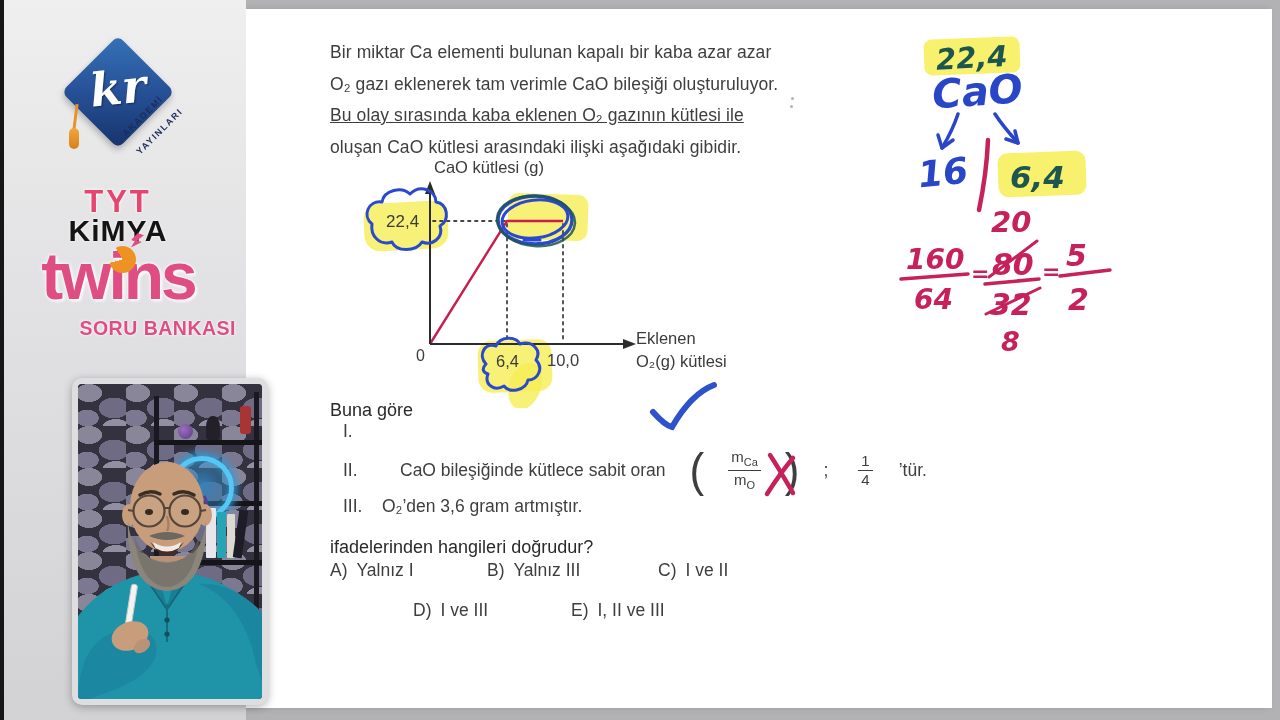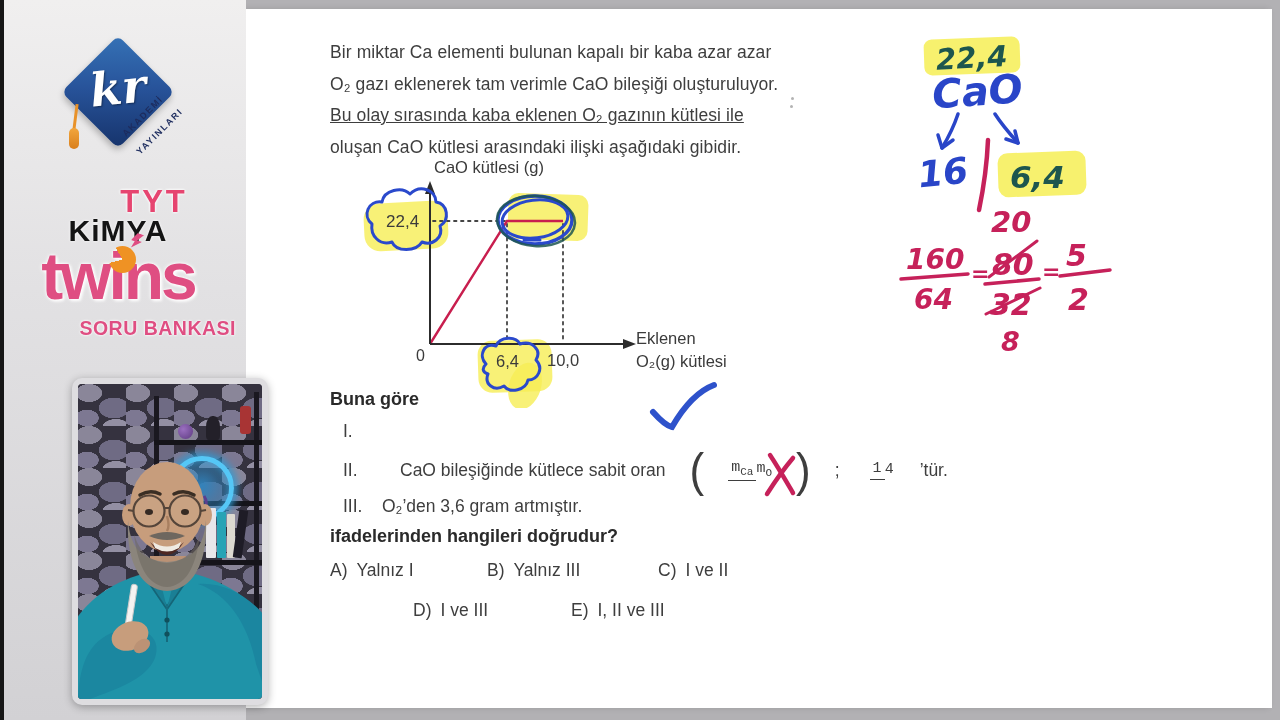--- a/index.html
+++ b/index.html
@@ -15,21 +15,21 @@
         transform:rotate(45deg);box-shadow:2px 3px 6px rgba(0,0,0,.25);}
   .logo-kr{left:84px;top:56px;width:68px;height:64px;color:#fff;font-size:46px;font-weight:bold;
         font-style:italic;text-align:center;line-height:64px;transform:rotate(-6deg);
         font-family:"DejaVu Serif",serif;text-shadow:1px 1px 2px rgba(0,0,0,.4);}
   .logo-rot{color:#1d2c5e;font-size:9px;font-weight:bold;letter-spacing:1.6px;
         transform:rotate(-45deg);transform-origin:left center;white-space:nowrap;}
   .tassel-line{left:74px;top:104px;width:3px;height:26px;background:#e8922a;transform:rotate(7deg);}
   .tassel-drop{left:69px;top:128px;width:10px;height:21px;border-radius:5px;
         background:linear-gradient(180deg,#f2a63d,#d97f1d);}
   .exam{left:0;top:184px;width:236px;text-align:center;font-size:31px;font-weight:bold;
-        color:#e64570;letter-spacing:3px;text-shadow:0 0 3px #fff,0 0 3px #fff;margin-left:36px;}
+        color:#e64570;letter-spacing:3px;text-shadow:0 0 3px #fff,0 0 3px #fff;}
   .subject{left:0;top:214px;width:236px;text-align:center;font-size:30px;font-weight:bold;
         color:#141414;letter-spacing:1px;text-shadow:0 0 3px #fff;}
   .brand{left:0;top:238px;width:236px;text-align:center;font-size:66px;font-weight:800;
         color:#df4e82;letter-spacing:-3px;
         text-shadow:0 0 2px #fff,0 0 4px #fff,2px 2px 3px rgba(255,255,255,.9);}
   .pac{left:109px;top:246px;width:27px;height:27px;border-radius:50%;
         background:conic-gradient(from -30deg,#ef9224 0 285deg,rgba(0,0,0,0) 285deg 360deg);}
   .bolt{left:131px;top:233px;width:11px;height:16px;background:#df4e82;transform:rotate(18deg);
         clip-path:polygon(40% 0,100% 0,55% 45%,100% 45%,20% 100%,35% 55%,0 55%);}
   .series{left:0;top:317px;width:236px;text-align:right;font-size:19.5px;font-weight:bold;
@@ -55,25 +55,25 @@
         background:radial-gradient(circle at 35% 35%,#9a6fc0,#5d3a80);}
   .fig-bust{position:absolute;left:128px;top:32px;width:14px;height:24px;border-radius:45% 45% 20% 20%;
         background:#232029;}
   .fig-red{position:absolute;left:162px;top:22px;width:11px;height:28px;border-radius:3px;
         background:#a83434;}
   
   .page{left:246px;top:9px;width:1026px;height:699px;background:#ffffff;
         box-shadow:-3px 0 6px rgba(0,0,0,.12);}
   .qline{position:absolute;left:330px;width:480px;height:31.5px;font-size:17.5px;color:#3e3e3e;
         letter-spacing:.1px;}
-  .boldline{position:absolute;left:330px;font-size:18px;font-weight:bold;color:#2a2a2a;}
+  .boldline{position:absolute;left:330px;font-size:18px;font-weight:normal;color:#2a2a2a;margin-top:11px;}
   .stmt{position:absolute;left:343px;display:flex;gap:12px;font-size:17.5px;color:#3e3e3e;align-items:center;}
   .stmt .num{width:27px;flex:none;}
   .paren{font-size:44px;font-weight:300;color:#3e3e3e;transform:scaleY(1.05);line-height:1;}
-  .frac{display:inline-flex;flex-direction:row;align-items:center;font-size:15px;line-height:1.15;color:#3e3e3e;font-family:Liberation Mono, monospace;}
+  .frac{display:inline-flex;flex-direction:column;align-items:center;font-size:15px;line-height:1.15;color:#3e3e3e;}
   .frac .top{border-bottom:1.6px solid #3e3e3e;padding:0 3px 1px;}
   .frac sub{font-size:11px;}
   .opt{position:absolute;display:flex;gap:9px;font-size:17.5px;color:#3e3e3e;}
   .dotmark{position:absolute;width:3px;height:3px;border-radius:50%;background:#8a8a8a;opacity:.65;}
 </style>
 </head>
 <body>
 
 <div id="stage">
 

